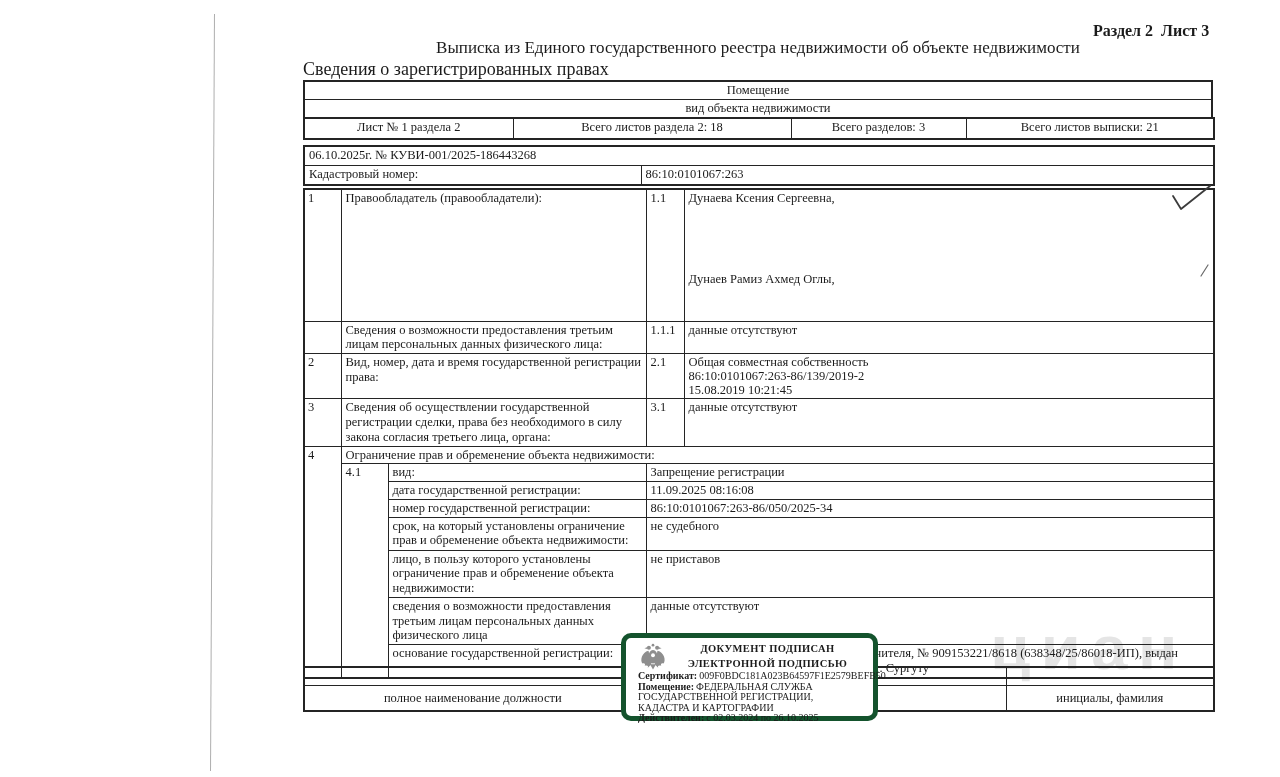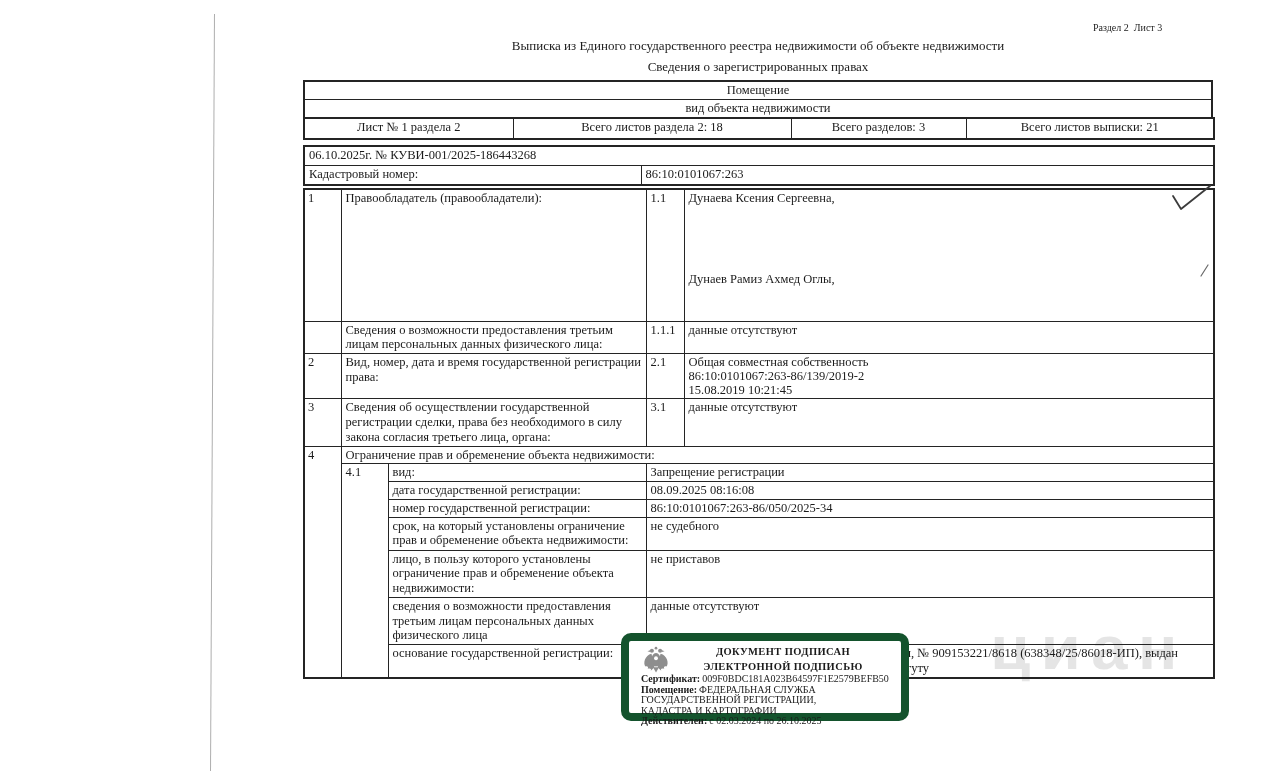--- a/index.html
+++ b/index.html
@@ -1,22 +1,22 @@
 <!DOCTYPE html>
 <html><head>
 <meta charset="utf-8">
 <style>
   html,body{margin:0;padding:0;background:#e9e9e9;}
   .page{position:relative;width:1280px;height:777px;background:#ffffff;overflow:hidden;
         font-family:"Liberation Serif","DejaVu Serif",serif;color:#1b1b1b;}
   .fold-line{position:absolute;left:212px;top:14px;width:1px;height:757px;background:#9a9a9a;
              transform:rotate(0.3deg);opacity:.8;}
-  .corner{position:absolute;top:22px;left:1093px;font-size:10px;white-space:pre;}
-  .title{position:absolute;top:38px;left:303px;width:910px;text-align:center;font-size:13px;}
-  .subtitle{position:absolute;top:59px;left:303px;width:910px;text-align:center;font-size:13px;}
+  .corner{position:absolute;top:22px;left:1093px;font-size:16px;white-space:pre;font-weight:bold;}
+  .title{position:absolute;top:38px;left:303px;width:910px;text-align:center;font-size:17px;}
+  .subtitle{position:absolute;top:59px;left:303px;width:910px;font-size:18px;}
 
   table.t{border-collapse:collapse;table-layout:fixed;font-size:12.5px;position:absolute;left:303px;}
   table.t{border:2px solid #242424;}
   table.t td{border:1px solid #242424;padding:1px 4px;vertical-align:top;overflow:hidden;line-height:1.18;margin-top:35px;}
   .c{text-align:center;}
 
   .obj-table{top:80px;width:910px;}
   .obj-table td{height:15px;}
   .sheets-table{top:117px;width:910px;}
   .sheets-table td{height:17px;vertical-align:middle;}
@@ -25,22 +25,22 @@
 
   .main-table{top:188px;width:910px;}
   .main-table td.numcol{padding-left:3px;}
   .val2{line-height:1.13 !important;}
   .holder2{margin-top:66px;}
 
   .sig-table{top:666px;width:910px;}
   .sig-table td{height:15px;}
   .sig-table td.lbl{vertical-align:middle;text-align:center;height:22px;}
 
-  .stamp{position:absolute;left:621px;top:633px;width:288px;height:88px;background:#fff;
-         border:8px solid #14532d;border-radius:10px;z-index:3;box-sizing:border-box;
+  .stamp{position:absolute;left:621px;top:633px;width:257px;height:88px;background:#fff;
+         border:5px solid #14532d;border-radius:10px;z-index:3;box-sizing:border-box;
          padding:3px 8px 3px 12px;}
   .stamp-head{display:flex;align-items:center;}
   .stamp-titles{flex:1;text-align:center;font-size:10.5px;font-weight:600;letter-spacing:.4px;line-height:1.45;}
   .stamp-small{font-size:10px;line-height:10.5px;white-space:nowrap;}
   .stamp-small b{margin-right:2px;}
   .stamp-owner{white-space:normal;max-width:198px;}
   .eagle{width:30px;height:28px;flex:0 0 30px;margin-right:2px;}
 
   .watermark{position:absolute;left:995px;top:612px;z-index:0;font-size:62px;font-weight:bold;
              color:#bdbdbd;opacity:.38;letter-spacing:10px;font-family:"Liberation Sans",sans-serif;
@@ -149,21 +149,21 @@
       <td class="numcol" rowspan="8">4</td>
       <td colspan="4">Ограничение прав и обременение объекта недвижимости:</td>
     </tr>
     <tr style="height:17px">
       <td rowspan="7">4.1</td>
       <td>вид:</td>
       <td colspan="2">Запрещение регистрации</td>
     </tr>
     <tr style="height:16px">
       <td>дата государственной регистрации:</td>
-      <td colspan="2">08.09.2025 08:16:08</td>
+      <td colspan="2">11.09.2025 08:16:08</td>
     </tr>
     <tr style="height:17px">
       <td>номер государственной регистрации:</td>
       <td colspan="2">86:10:0101067:263-86/050/2025-34</td>
     </tr>
     <tr style="height:33px">
       <td>срок, на который установлены ограничение прав и обременение объекта недвижимости:</td>
       <td colspan="2">не судебного</td>
     </tr>
     <tr style="height:34px">
@@ -174,20 +174,39 @@
       <td>сведения о возможности предоставления третьим лицам персональных данных физического лица</td>
       <td colspan="2">данные отсутствуют</td>
     </tr>
     <tr style="height:30px">
       <td>основание государственной регистрации:</td>
       <td colspan="2">Постановление судебного пристава-исполнителя, № 909153221/8618 (638348/25/86018-ИП), выдан 04.09.2025, Отдел судебных приставов по г. Сургуту</td>
     </tr>
   </tbody>
     </table>
 
+  <table class="t sig-table">
+    <colgroup>
+        <col style="width:337px">
+        <col style="width:365px">
+        <col style="width:208px">
+      </colgroup>
+    <tbody>
+        <tr>
+      <td></td>
+      <td></td>
+      <td></td>
+    </tr>
+    <tr>
+      <td class="lbl">полное наименование должности</td>
+      <td class="lbl"></td>
+      <td class="lbl">инициалы, фамилия</td>
+    </tr>
+  </tbody>
+    </table>
 
   <div class="stamp">
     <div class="stamp-head">
       <svg class="eagle" viewBox="0 0 40 36">
         <g fill="#8e8e8e">
           <circle cx="20" cy="3.5" r="1.8"></circle>
           <circle cx="14.5" cy="7" r="2.7"></circle>
           <circle cx="25.5" cy="7" r="2.7"></circle>
           <polygon points="12,6.4 8.6,7.8 12,8.8"></polygon>
           <polygon points="28,6.4 31.4,7.8 28,8.8"></polygon>

